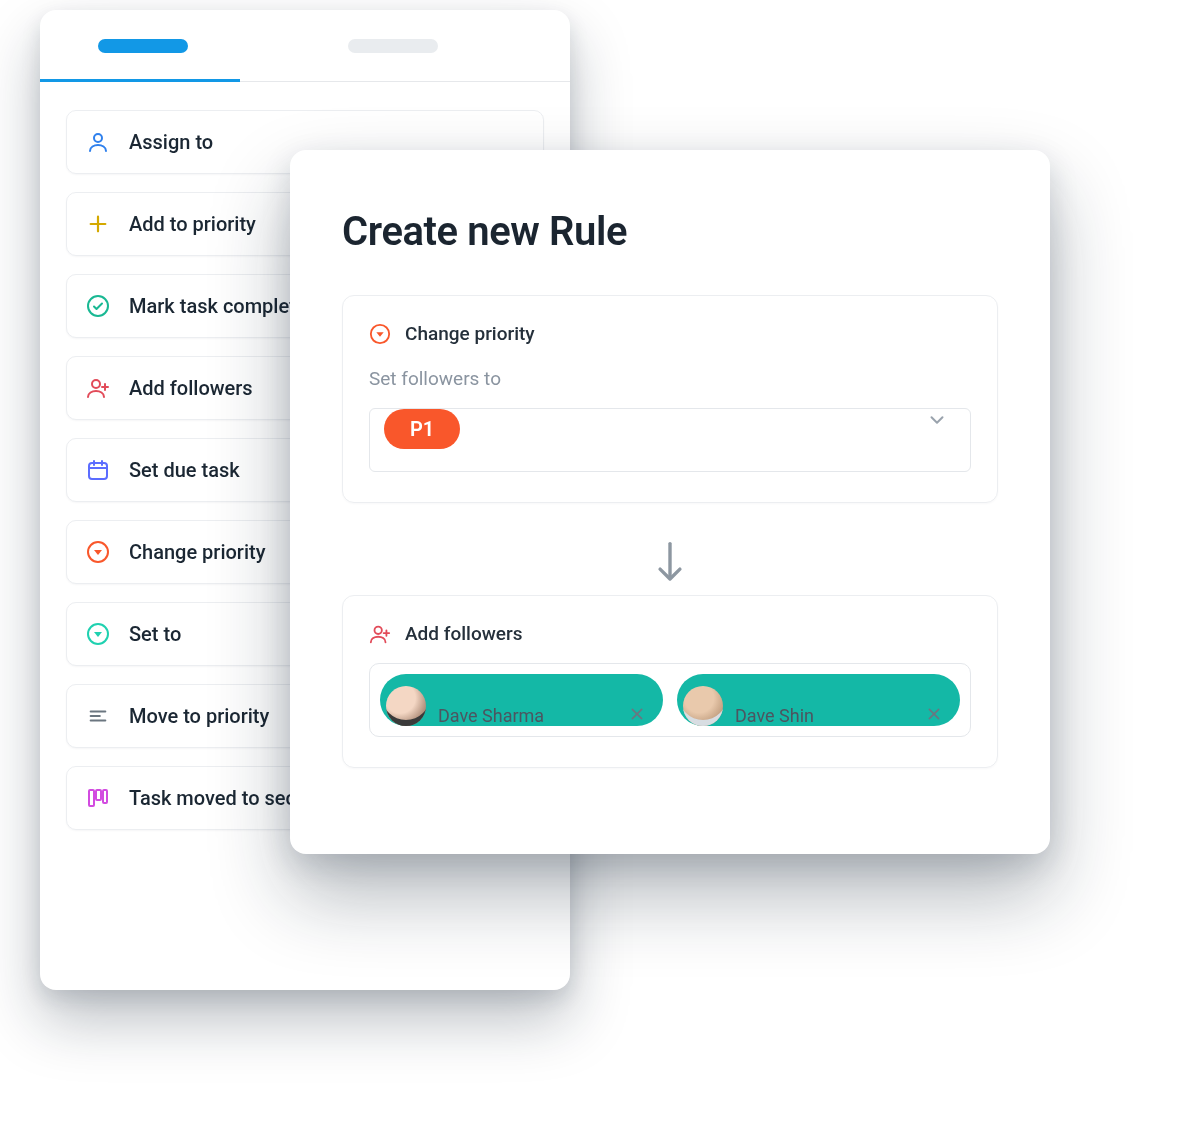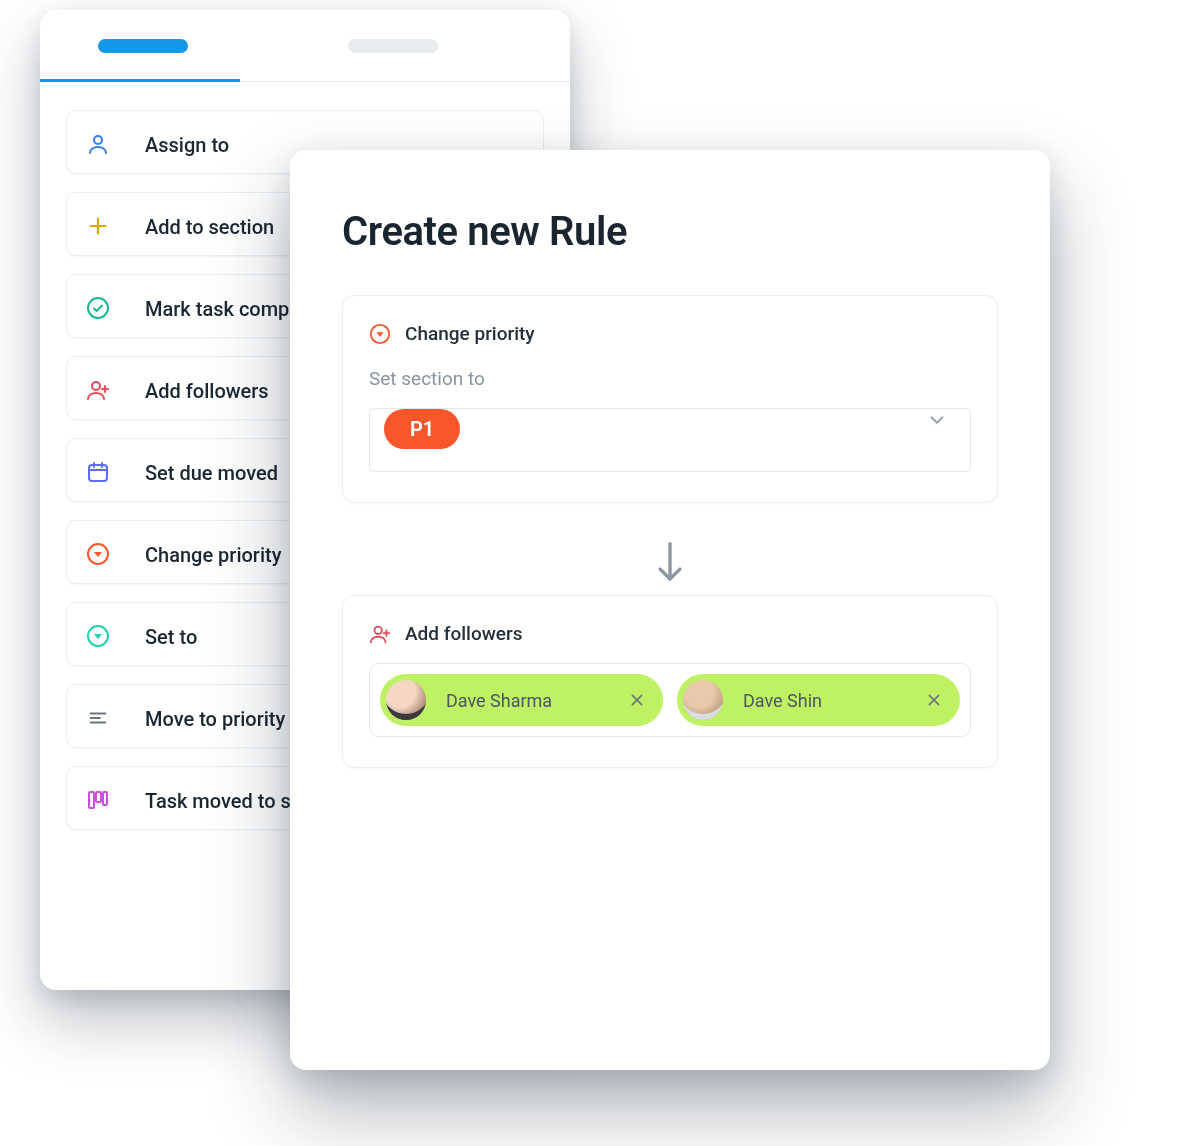--- a/index.html
+++ b/index.html
@@ -28,38 +28,38 @@
     width: 90px; height: 14px; border-radius: 8px;
   }
   .tab-pill.active { background: #1298e6; }
   .tab-pill.inactive { background: #e9ecef; }
   .tab-underline {
     position: absolute; left: 0; bottom: -1px; width: 200px; height: 3px; background: #1298e6;
   }
 
   .action-list { padding: 28px 26px; display: flex; flex-direction: column; gap: 18px; }
   .action-item {
-    display: flex; align-items: flex-end; gap: 34px;
+    display: flex; align-items: center; gap: 18px;
     height: 64px;
-    padding: 16px 18px;
+    padding: 4px 18px;
     border: 1px solid #eceef1;
     border-radius: 10px;
     background: #fff;
     box-shadow: 0 1px 2px rgba(20,30,50,0.04);
     font-size: 20px; font-weight: 500; color: #1b2733;
     cursor: pointer;
     white-space: nowrap;
   }
   .action-item .aicon { width: 26px; height: 26px; display:flex; align-items:center; justify-content:center; flex: 0 0 26px; }
 
   
   .panel-front {
     position: absolute;
     left: 290px; top: 150px;
-    width: 760px; height: 920px;
+    width: 760px; height: 704px;
     background: #fff;
     border-radius: 16px;
     box-shadow: 0 40px 80px rgba(14,30,47,0.32), 0 10px 30px rgba(14,30,47,0.14);
     padding: 58px 52px 40px 52px;
   }
   .panel-title { font-size: 40px; font-weight: 600; color: #1b2530; letter-spacing: -0.01em; }
 
   .card {
     margin-top: 40px;
     border: 1px solid #eceef1;
@@ -93,22 +93,22 @@
 
   .chips-wrap {
     margin-top: 18px;
     border: 1px solid #e4e7eb;
     border-radius: 10px;
     padding: 10px;
     display:flex; gap: 14px;
   }
   .chip {
     flex:1;
-    display:flex; align-items:center; gap:20px;
-    background:#bef264;
+    display:flex; align-items:flex-end; gap:12px;
+    background:#14b8a6;
     border-radius: 999px;
     height: 52px;
     padding: 0 14px 0 6px;
     color:#4c5560; font-size:18px;
   }
   .chip .avatar { width:40px; height:40px; border-radius:50%; flex:0 0 40px; }
   .chip .avatar.a1 { background: radial-gradient(circle at 35% 30%, #f4d7c4 0 40%, #9d7a66 80%); box-shadow: inset 0 -10px 0 -4px #3a3a3a; }
   .chip .avatar.a2 { background: radial-gradient(circle at 40% 30%, #e9c9ac 0 40%, #b89475 80%); box-shadow: inset 0 -10px 0 -4px #d8dde2; }
   .chip .name { flex:1; white-space:nowrap; overflow:hidden; text-overflow:ellipsis; }
   .chip .x { color:#6b7680; cursor:pointer; padding:4px; }
@@ -138,21 +138,21 @@
         </span>
         <span>Assign to</span>
       </div>
 
       <div class="action-item">
         <span class="aicon">
           <svg width="22" height="22" viewBox="0 0 24 24" fill="none" stroke="#d4a900" stroke-width="2.4" stroke-linecap="round">
               <path d="M12 4v16M4 12h16"></path>
             </svg>
         </span>
-        <span>Add to section</span>
+        <span>Add to priority</span>
       </div>
 
       <div class="action-item">
         <span class="aicon">
           <svg width="24" height="24" viewBox="0 0 24 24" fill="none" stroke="#19b893" stroke-width="2" stroke-linecap="round" stroke-linejoin="round">
               <circle cx="12" cy="12" r="10"></circle>
               <path d="M8 12.5l2.5 2.5L16 9.5"></path>
             </svg>
         </span>
         <span>Mark task complete</span>
@@ -169,21 +169,21 @@
         <span>Add followers</span>
       </div>
 
       <div class="action-item">
         <span class="aicon">
           <svg width="24" height="24" viewBox="0 0 24 24" fill="none" stroke="#5b6cff" stroke-width="2" stroke-linecap="round" stroke-linejoin="round">
               <rect x="3" y="5" width="18" height="16" rx="3"></rect>
               <path d="M3 10h18M8 3v4M16 3v4"></path>
             </svg>
         </span>
-        <span>Set due moved</span>
+        <span>Set due task</span>
       </div>
 
       <div class="action-item">
         <span class="aicon">
           <svg width="24" height="24" viewBox="0 0 24 24" fill="none" stroke="#f9572b" stroke-width="2">
               <circle cx="12" cy="12" r="10"></circle>
               <path d="M8 10l4 5 4-5z" fill="#f9572b" stroke="none"></path>
             </svg>
         </span>
         <span>Change priority</span>
@@ -228,21 +228,21 @@
     <div class="card">
       <div class="card-header">
         <span>
           <svg width="22" height="22" viewBox="0 0 24 24" fill="none" stroke="#f9572b" stroke-width="2">
               <circle cx="12" cy="12" r="10"></circle>
               <path d="M8 10l4 5 4-5z" fill="#f9572b" stroke="none"></path>
             </svg>
         </span>
         <span>Change priority</span>
       </div>
-      <div class="card-sub">Set section to</div>
+      <div class="card-sub">Set followers to</div>
       <div class="select">
         <span class="badge">P1</span>
         <span class="chev">
           <svg width="22" height="22" viewBox="0 0 24 24" fill="none" stroke="#9aa3ad" stroke-width="2.2" stroke-linecap="round" stroke-linejoin="round">
               <path d="M6 9l6 6 6-6"></path>
             </svg>
         </span>
       </div>
     </div>
 

